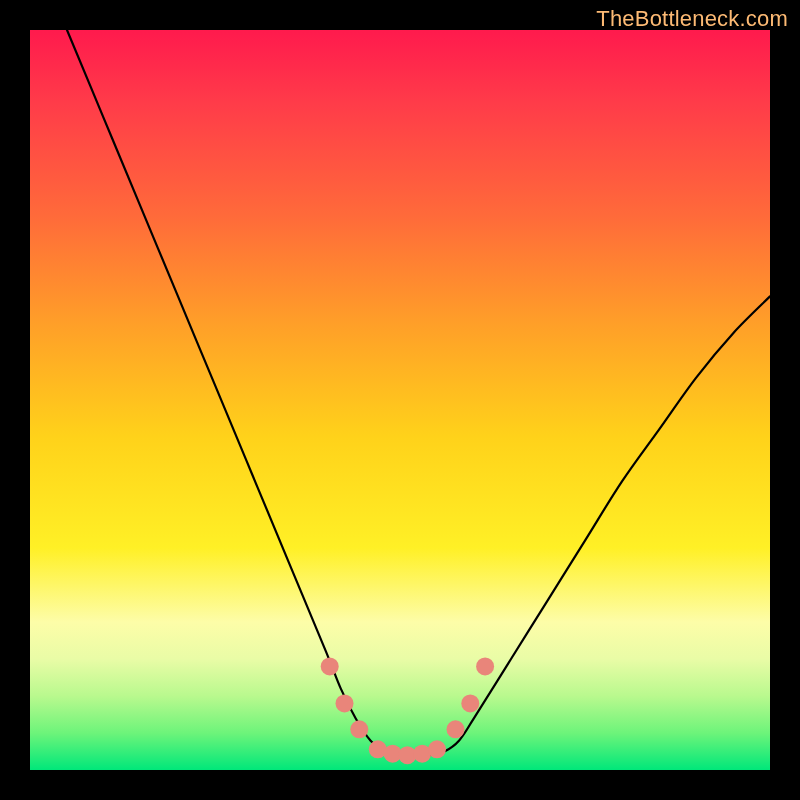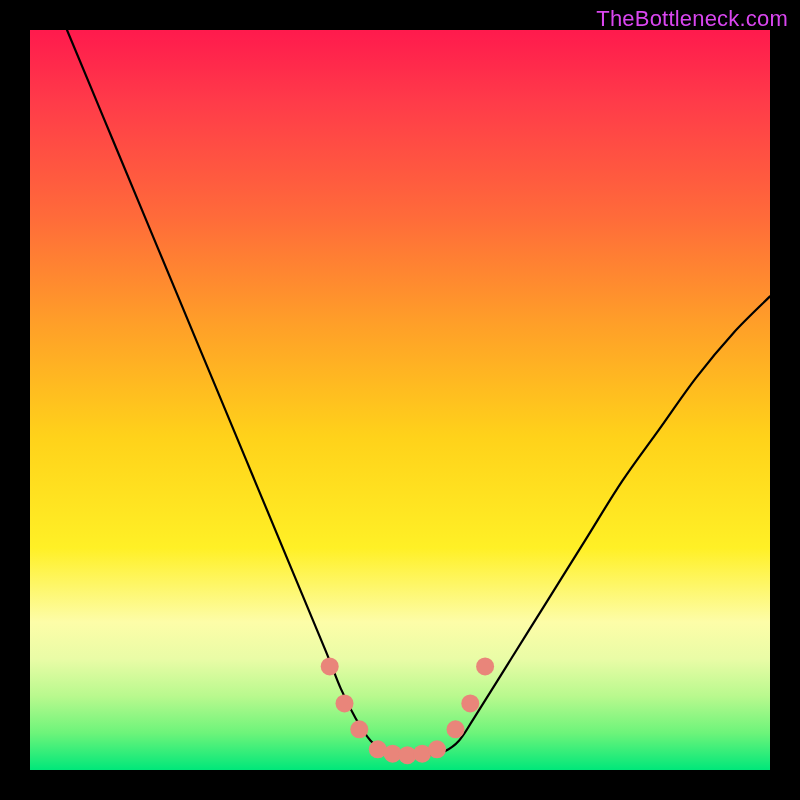--- a/index.html
+++ b/index.html
@@ -35,21 +35,21 @@
       #e9fca6 85%,
       #b9f98e 90%,
       #6df47a 95%,
       #00e77a 100%
     );
   }
   .watermark {
     position: absolute;
     top: 6px;
     right: 12px;
-    color: #d946ef;
+    color: #fdba74;
     font-size: 22px;
     font-weight: 500;
     letter-spacing: 0.2px;
     user-select: none;
   }
   svg.curve {
     position: absolute;
     inset: 0;
     width: 100%;
     height: 100%;

